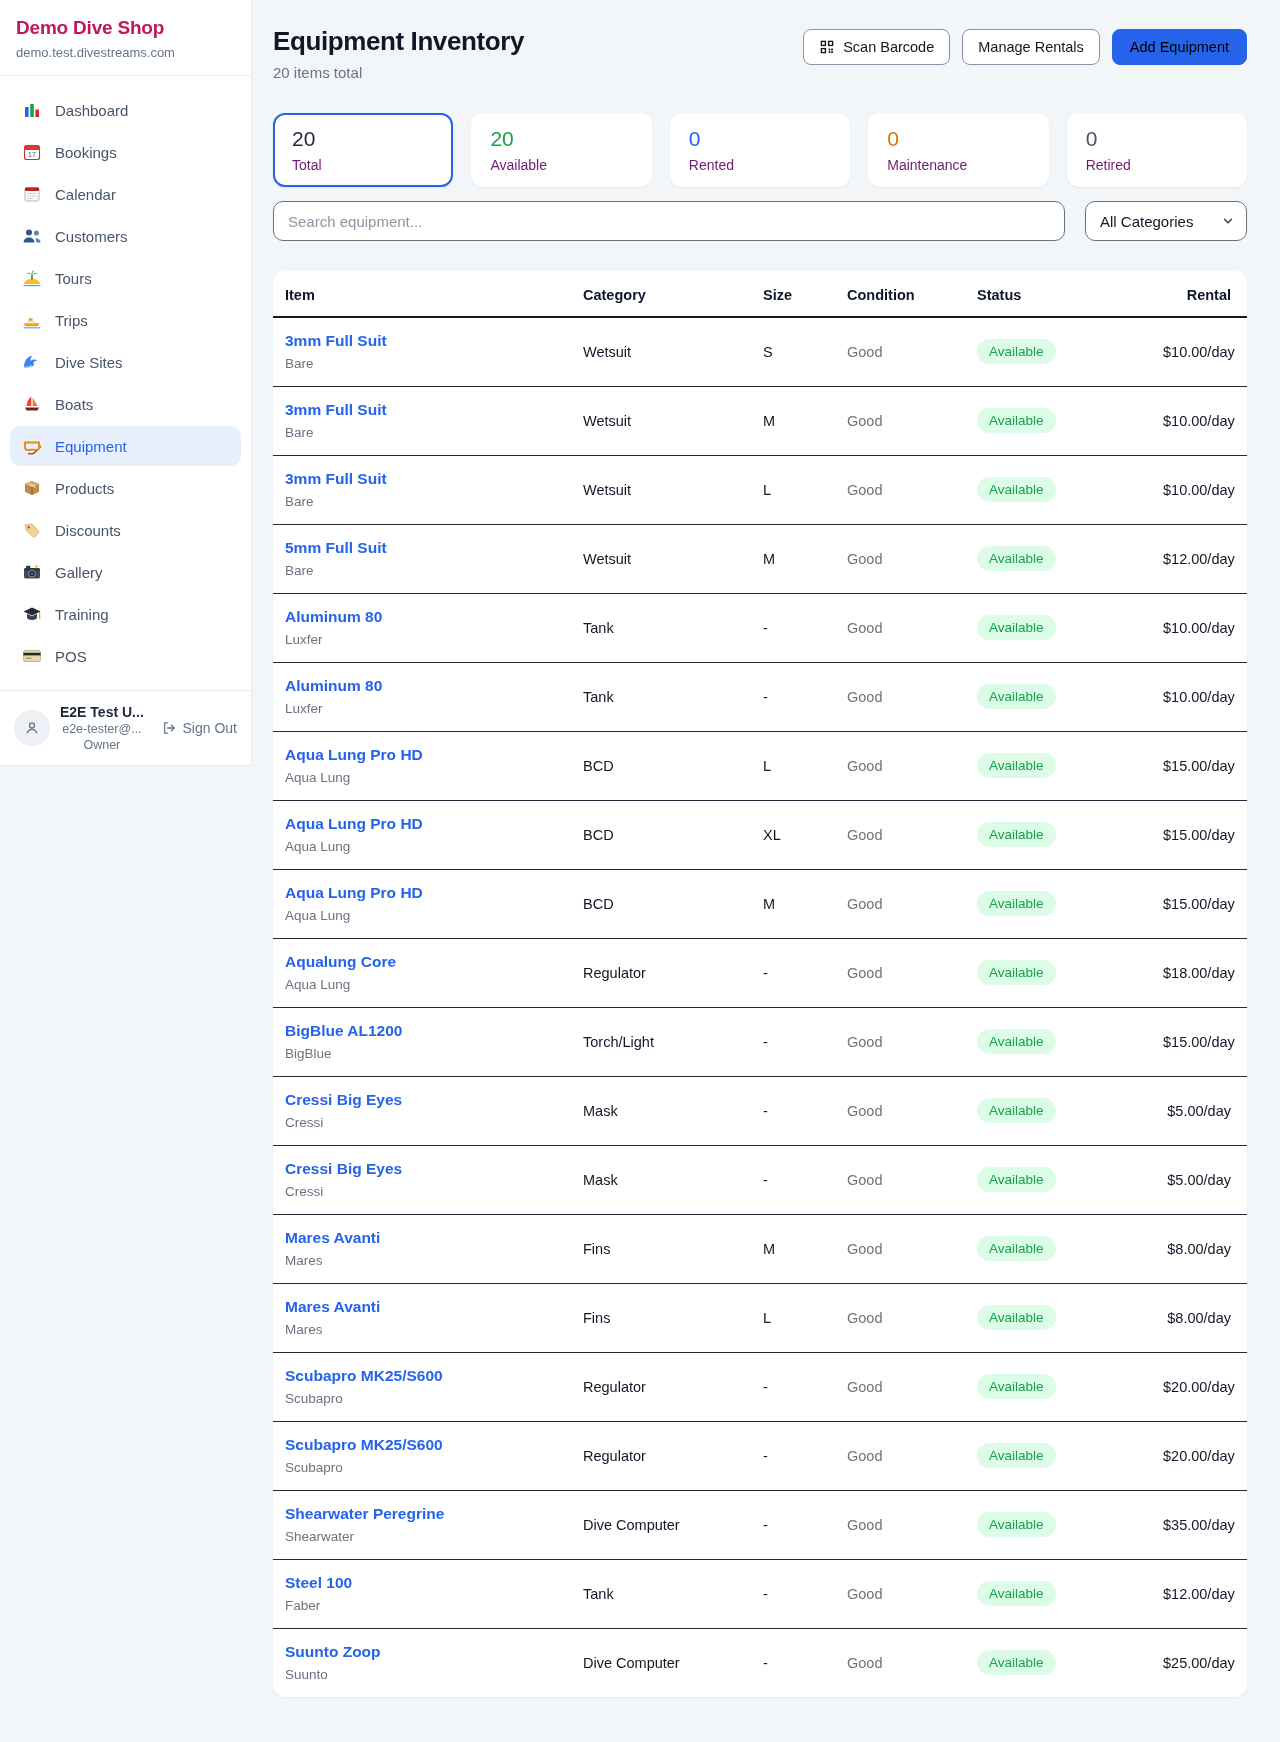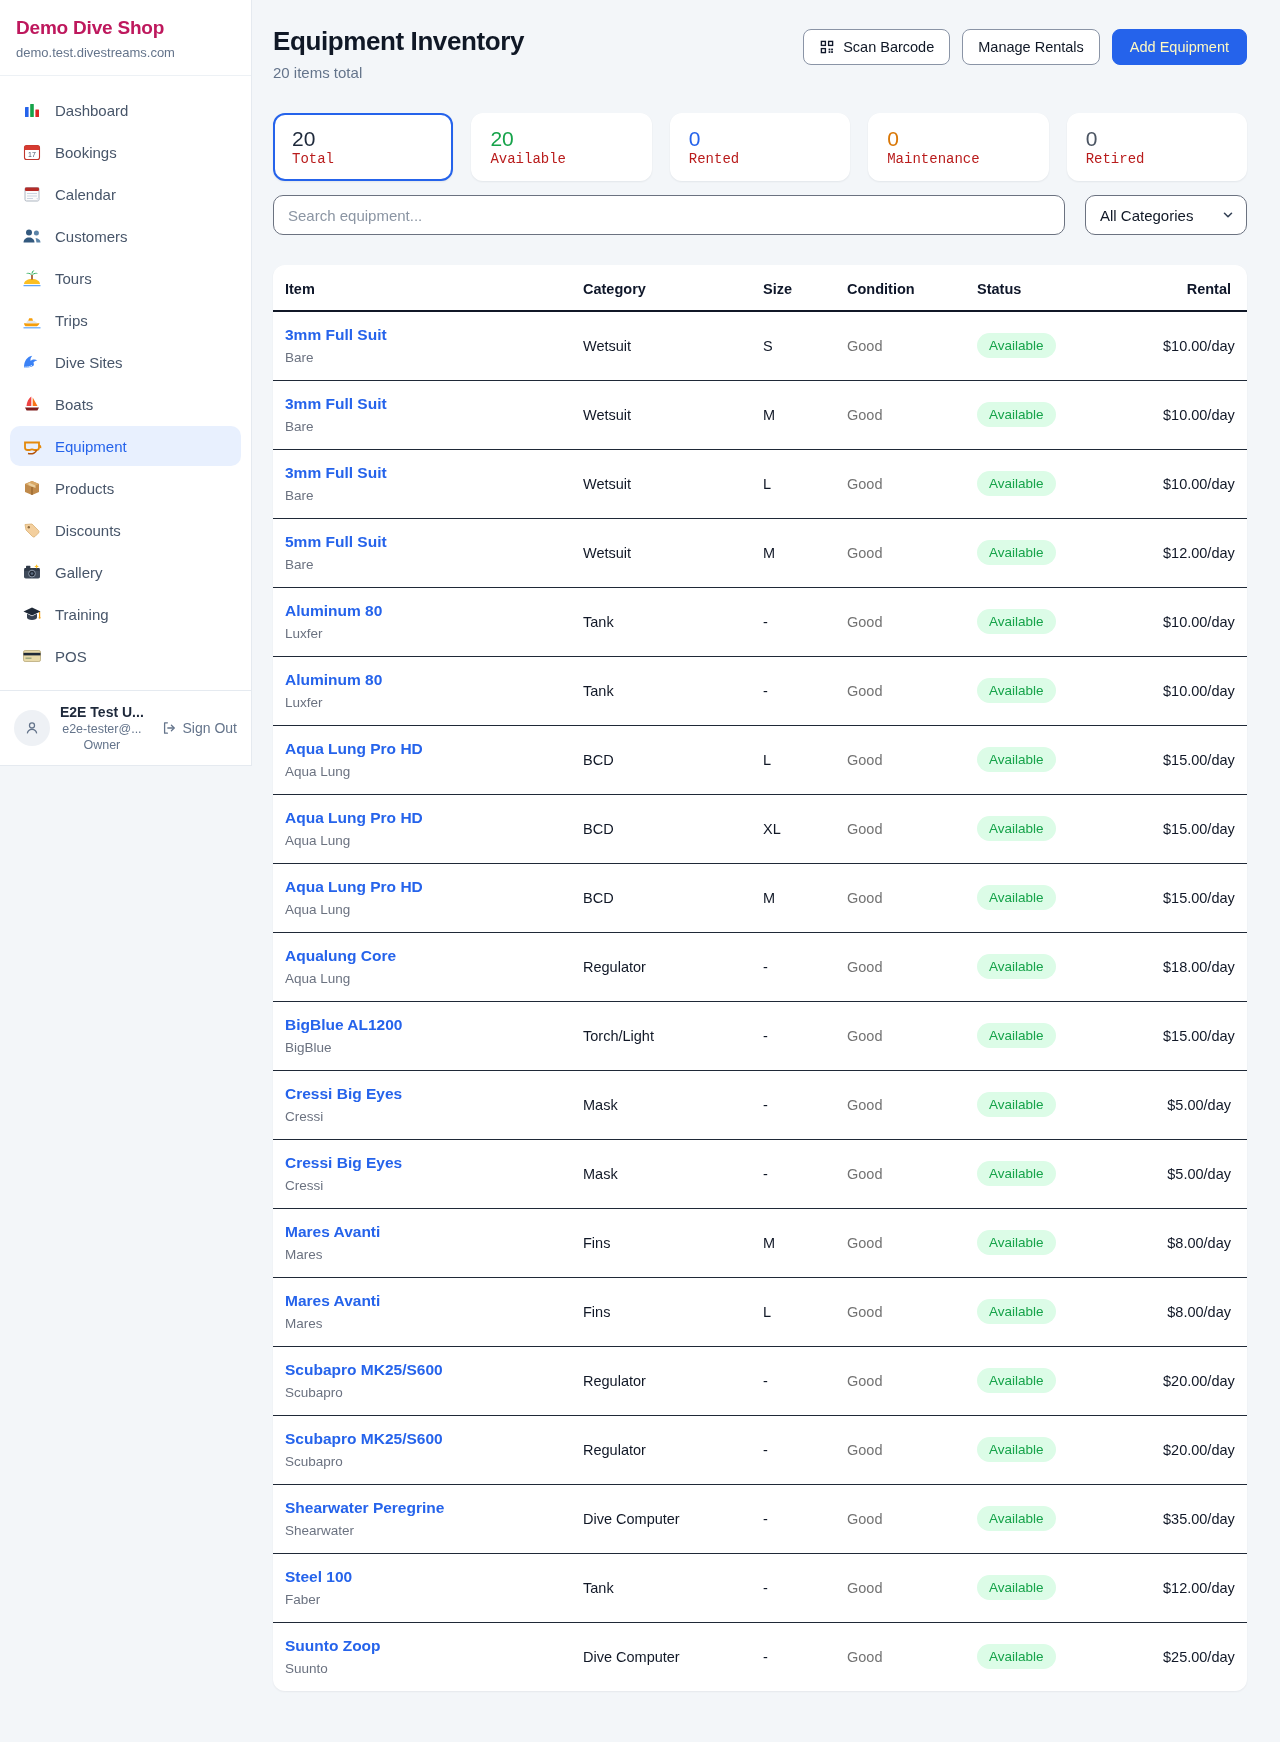--- a/index.html
+++ b/index.html
@@ -48,31 +48,31 @@
   .page-head { display:flex; justify-content:space-between; align-items:flex-start; }
   .page-title { font-size:26px; font-weight:bold; letter-spacing:-0.4px; color:#101826; }
   .page-sub { font-size:15px; color:#64748b; margin-top:7px; }
   .actions { display:flex; gap:12px; margin-top:3px; }
   .btn {
     display:inline-flex; align-items:center; gap:8px; border-radius:8px;
     font-size:14.5px; padding:9px 15px; background:#fff; color:#101826;
     border:1px solid #8a94a6; cursor:pointer; font-family:inherit;
   }
   .btn svg { width:16px; height:16px; }
-  .btn-primary { background:#2563eb; border:1px solid #2563eb; color:#fef9c3; padding:9px 17px; }
+  .btn-primary { background:#2563eb; border:1px solid #2563eb; color:#000000; padding:9px 17px; }
 
   
   .stats { display:flex; gap:18px; margin-top:32px; }
   .stat {
     flex:1; background:#fff; border-radius:12px; padding:12px 17px;
     border:2px solid #ffffff; box-shadow:0 1px 2px rgba(15,23,42,.07); cursor:pointer;
   }
   .stat.active { border-color:#2563eb; }
   .stat-value { font-size:21px; font-weight:normal; }
-  .stat-label { font-size:14px; color:#b91c1c; margin-top:0;font-family:Liberation Mono, monospace; }
+  .stat-label { font-size:14px; color:#701a75; margin-top:6px; }
 
   
   .filter-row { display:flex; gap:20px; margin-top:14px; }
   .search {
     flex:1; height:40px; border:1px solid #6b7280; border-radius:10px; background:#fff;
     padding:0 14px; font-size:15px; color:#0f172a; font-family:inherit; outline:none;
   }
   .search::placeholder { color:#8b95a3; }
   .select {
     width:162px; height:40px; border:1px solid #6b7280; border-radius:10px; background:#fff;

